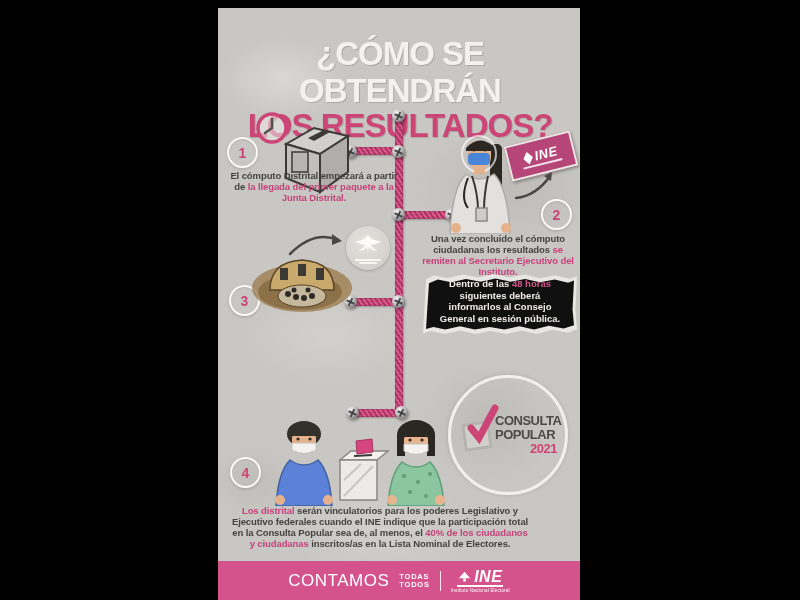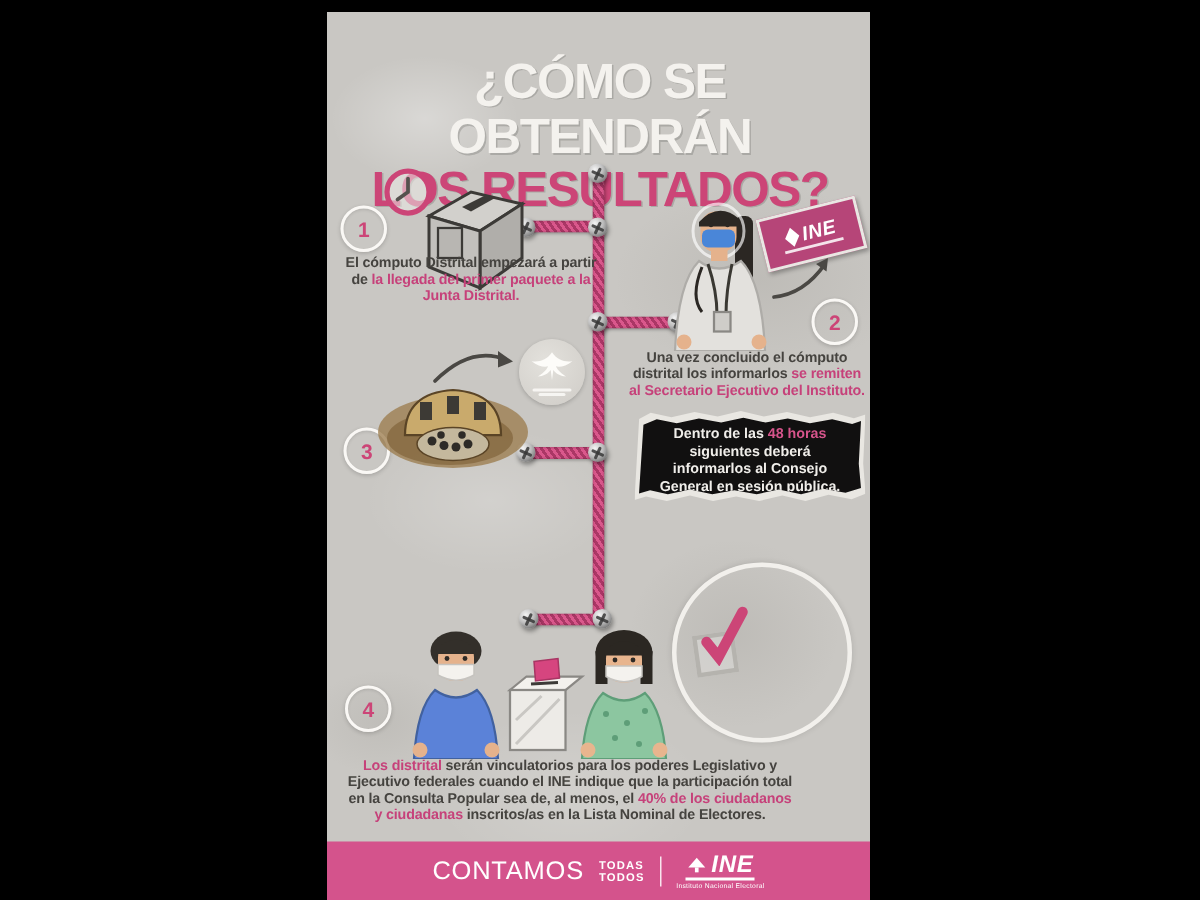--- a/index.html
+++ b/index.html
@@ -46,21 +46,21 @@
   
   .para{position:absolute;text-align:center;font-weight:700;font-size:9.5px;
     line-height:11px;color:var(--dark);letter-spacing:-0.1px;}
   .para .hl{color:#c6417a;}
   
   .torn{position:absolute;left:423px;top:274px;width:154px;height:60px;background:#e9e7e2;
     clip-path:polygon(2% 9%,7% 2%,16% 7%,26% 1%,36% 6%,46% 0%,56% 6%,66% 1%,76% 7%,86% 2%,95% 8%,100% 4%,99% 58%,100% 92%,94% 98%,84% 93%,74% 100%,64% 94%,54% 100%,44% 95%,34% 100%,24% 94%,14% 100%,5% 95%,0% 99%);
     display:flex;align-items:center;justify-content:center;}
   .torn-inner{width:148px;height:52px;background:#111010;
     clip-path:polygon(2% 10%,8% 3%,17% 8%,27% 2%,37% 7%,47% 1%,57% 7%,67% 2%,77% 8%,87% 3%,96% 9%,100% 5%,99% 60%,100% 91%,93% 97%,83% 92%,73% 99%,63% 93%,53% 99%,43% 94%,33% 99%,23% 93%,13% 99%,5% 94%,0% 98%);
-    display:flex;align-items:flex-end;justify-content:center;}
+    display:flex;align-items:flex-start;justify-content:center;}
   .torn-text{color:#f0eeea;font-weight:700;font-size:9.5px;line-height:11.5px;
     text-align:center;width:134px;}
   .torn-text .hl{color:#d6548b;}
   
   .ine-sign{position:absolute;left:507px;top:138px;width:64px;height:32px;
     background:#b64578;border:2px solid #e9e7e3;transform:rotate(-14deg);
     box-shadow:1px 2px 3px rgba(0,0,0,.3);
     display:flex;flex-direction:column;align-items:center;justify-content:center;}
   .ine-sign .row{display:flex;align-items:center;gap:3px;}
   .ine-sign .diamond{width:8px;height:8px;background:#fff;transform:rotate(45deg) skew(8deg,8deg);}
@@ -162,21 +162,21 @@
     <div class="sub"></div>
   </div>
   <svg class="abs" style="left:514px;top:168px;" width="46" height="32" viewBox="0 0 46 32">
     <path d="M2 30 Q22 28 36 8" stroke="#4a4844" stroke-width="2.5" fill="none" stroke-linecap="round"></path>
     <path d="M30 8 L38 4 L37 13 Z" fill="#4a4844"></path>
   </svg>
   <div class="numcircle" style="left:541px;top:199px;">
     <span>2</span>
   </div>
   <div class="para" style="left:418px;top:233px;width:160px;">
-    <span>Una vez concluido el cómputo distrital los informarlos </span><span class="hl">se remiten al Secretario Ejecutivo del Instituto.</span>
+    <span>Una vez concluido el cómputo ciudadanas los resultados </span><span class="hl">se remiten al Secretario Ejecutivo del Instituto.</span>
   </div>
 
   <div class="torn">
     <div class="torn-inner">
       <div class="torn-text">
         <span>Dentro de las </span><span class="hl">48 horas</span><span> siguientes deberá informarlos al Consejo General en sesión pública.</span>
       </div>
     </div>
   </div>
 
@@ -208,20 +208,25 @@
     </svg>
     <div class="tiny"></div>
     <div class="tiny" style="width:18px;"></div>
   </div>
 
   <div class="consulta">
     <div class="box"></div>
     <svg class="check" width="34" height="40" viewBox="0 0 34 40">
       <path d="M6 24 L14 34 L30 4" stroke="#cc4577" stroke-width="7" fill="none" stroke-linecap="round"></path>
     </svg>
+    <div class="words">
+      <div>CONSULTA</div>
+      <div>POPULAR</div>
+      <div class="year">2021</div>
+    </div>
   </div>
 
   <div class="numcircle" style="left:230px;top:457px;">
     <span>4</span>
   </div>
   <svg class="abs" style="left:258px;top:420px;" width="198" height="86" viewBox="0 0 198 86">
 
     <ellipse cx="46" cy="14" rx="17" ry="13" fill="#332f2a"></ellipse>
     <rect x="34" y="8" width="24" height="26" rx="10" fill="#e5b28c"></rect>
     <path d="M33 13 Q46 0 59 13 L59 16 L33 16 Z" fill="#332f2a"></path>

